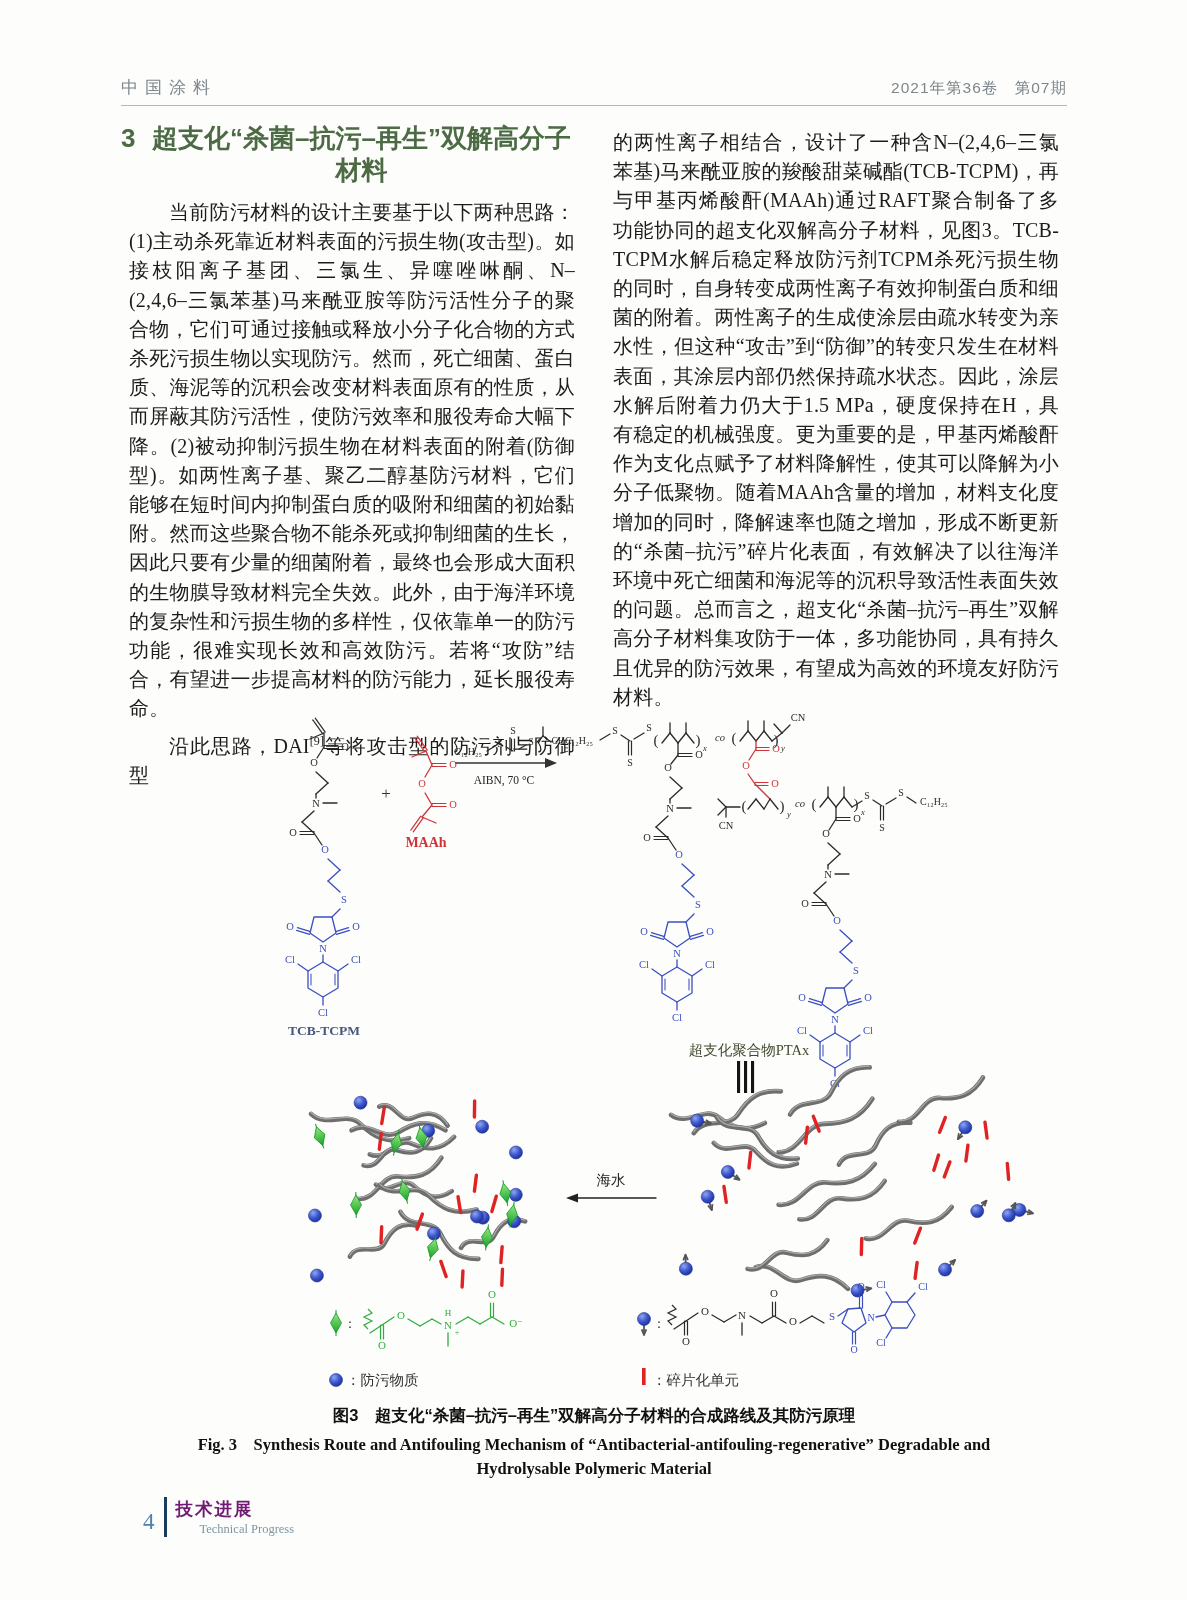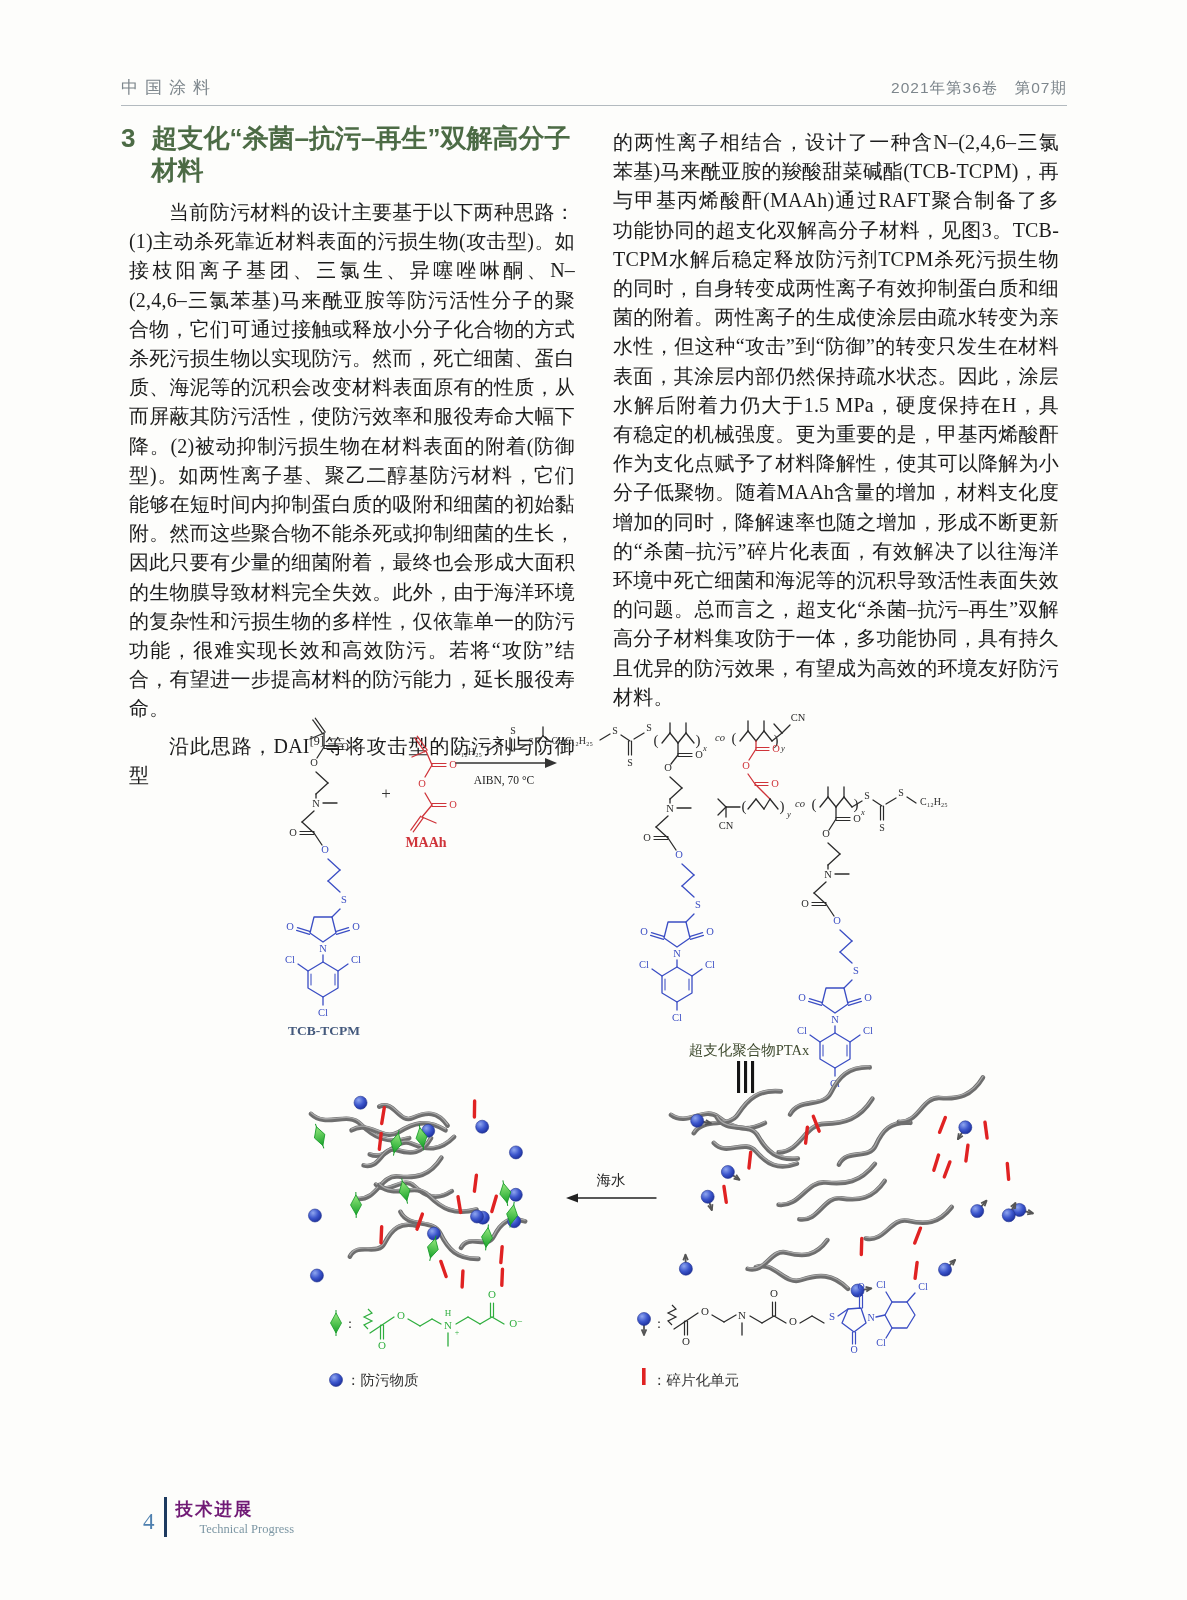--- a/index.html
+++ b/index.html
@@ -9,21 +9,21 @@
   .hdr{position:absolute;left:121px;top:76px;width:946px;display:flex;justify-content:space-between;align-items:flex-end;}
   .journal{font-family:Liberation Sans, sans-serif;font-size:17px;letter-spacing:7px;color:#7d868c;}
   .issue{font-family:"Liberation Sans","DejaVu Sans",sans-serif;font-size:15.5px;color:#7d868c;letter-spacing:1px;}
   .hrule{position:absolute;left:121px;top:105px;width:946px;height:1px;background:#b3babf;}
   
   .cols{position:absolute;left:121px;top:120px;width:946px;display:flex;gap:22px;}
   .col{width:462px;}
   .sec-head{display:flex;gap:16px;margin:2px 0 12px 0;font-family:"Liberation Sans","DejaVu Sans",sans-serif;
             font-weight:bold;font-size:26px;line-height:32px;color:#4c6b45;}
   .sec-head .num{flex:0 0 auto;}
-  .sec-head .ttl{width:420px;}
+  .sec-head .ttl{width:420px;text-align:center;}
   .para{font-size:20px;line-height:29.2px;text-align:justify;margin:8px;letter-spacing:0.2px;}
   .para.indent{text-indent:2em;}
   .para sup{font-size:0.6em;vertical-align:super;line-height:0;}
   
   .fig{position:absolute;left:121px;top:703px;width:946px;margin:0;}
   .fig svg{display:block;margin:0 auto;}
   .figcap{text-align:center;margin-top:2px;}
   .cap-zh{font-family:"Liberation Sans","DejaVu Sans",sans-serif;font-weight:bold;font-size:16.5px;color:#111;margin-bottom:6px;}
   .cap-en{font-weight:bold;font-size:16.5px;color:#111;line-height:24px;}
   
@@ -520,20 +520,25 @@
       <text x="344" y="52" text-anchor="middle" font-size="10" fill="#2b2b2b">C₁₂H₂₅</text>
       <text x="434" y="41" text-anchor="middle" font-size="9.5" fill="#2b2b2b">CH</text>
       <text x="380" y="81" text-anchor="middle" font-size="11.5" fill="#222">AIBN, 70 °C</text>
       <text x="455" y="41" text-anchor="middle" font-size="10" fill="#2b2b2b">C₁₂H₂₅</text>
       <text x="796" y="102" text-anchor="start" font-size="10" fill="#2b2b2b">C₁₂H₂₅</text>
       <text x="625" y="352" text-anchor="middle" font-size="14.5" fill="#3e4a2e">超支化聚合物PTAx</text>
       <text x="487" y="482" text-anchor="middle" font-size="14.5" fill="#222">海水</text>
       <text x="222" y="682" text-anchor="start" font-size="14.5" fill="#333">：防污物质</text>
       <text x="528" y="682" text-anchor="start" font-size="14.5" fill="#333">：碎片化单元</text>
     </svg>
+    <figcaption class="figcap">
+      <div class="cap-zh">图3　超支化“杀菌–抗污–再生”双解高分子材料的合成路线及其防污原理</div>
+      <div class="cap-en">Fig. 3　Synthesis Route and Antifouling Mechanism of “Antibacterial-antifouling-regenerative” Degradable and</div>
+      <div class="cap-en">Hydrolysable Polymeric Material</div>
+    </figcaption>
   </figure>
 
   <div class="foot">
     <span class="pg">4</span>
     <span class="vbar"></span>
     <div>
       <div class="f-zh">技术进展</div>
       <div class="f-en">Technical Progress</div>
     </div>
   </div>

